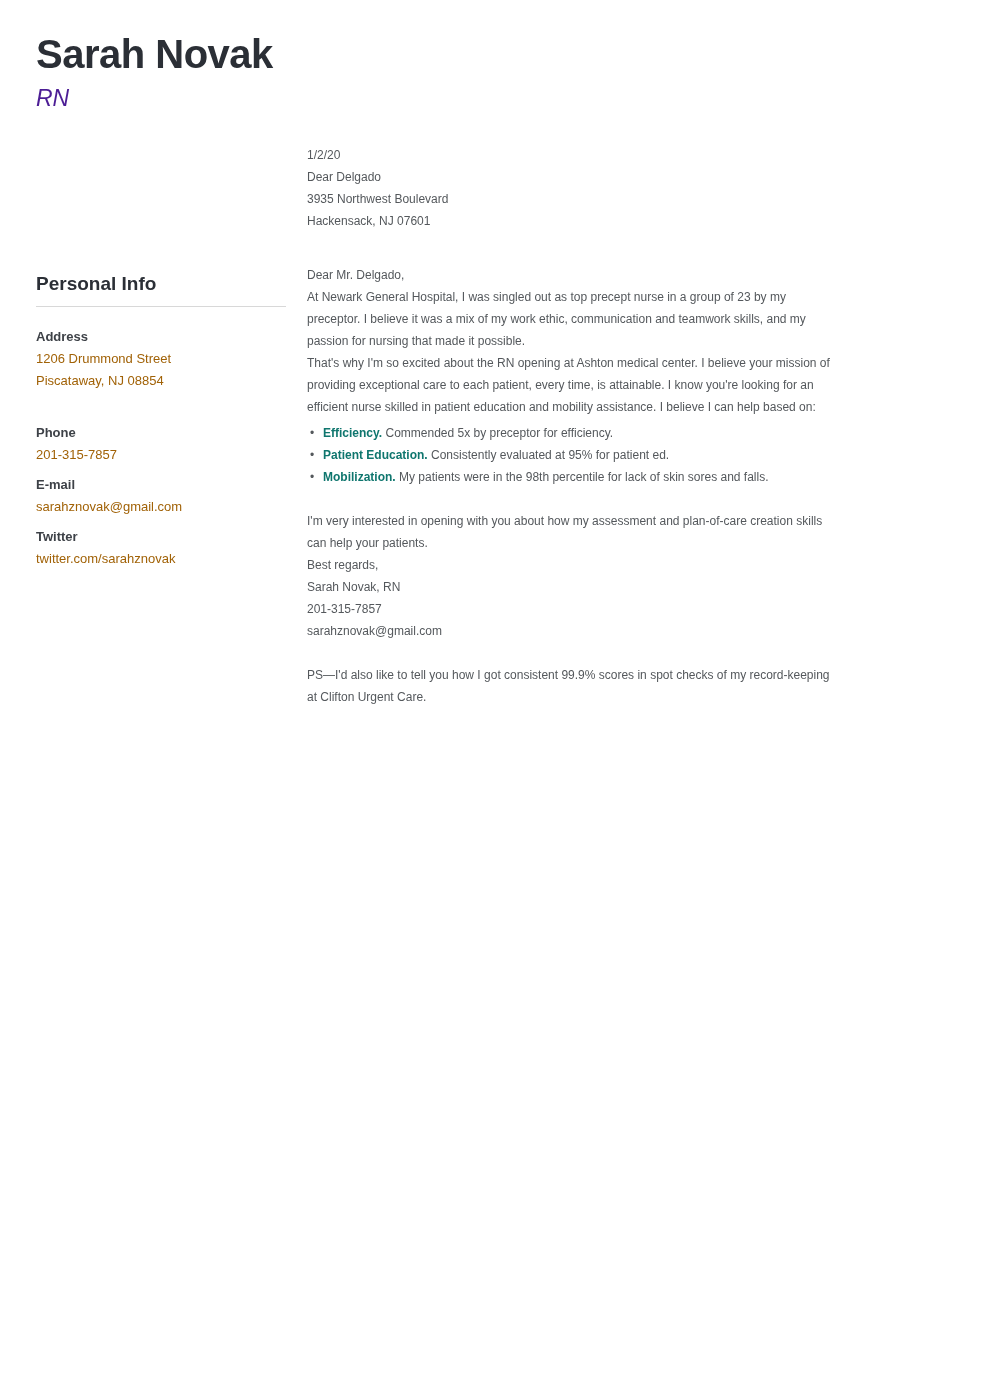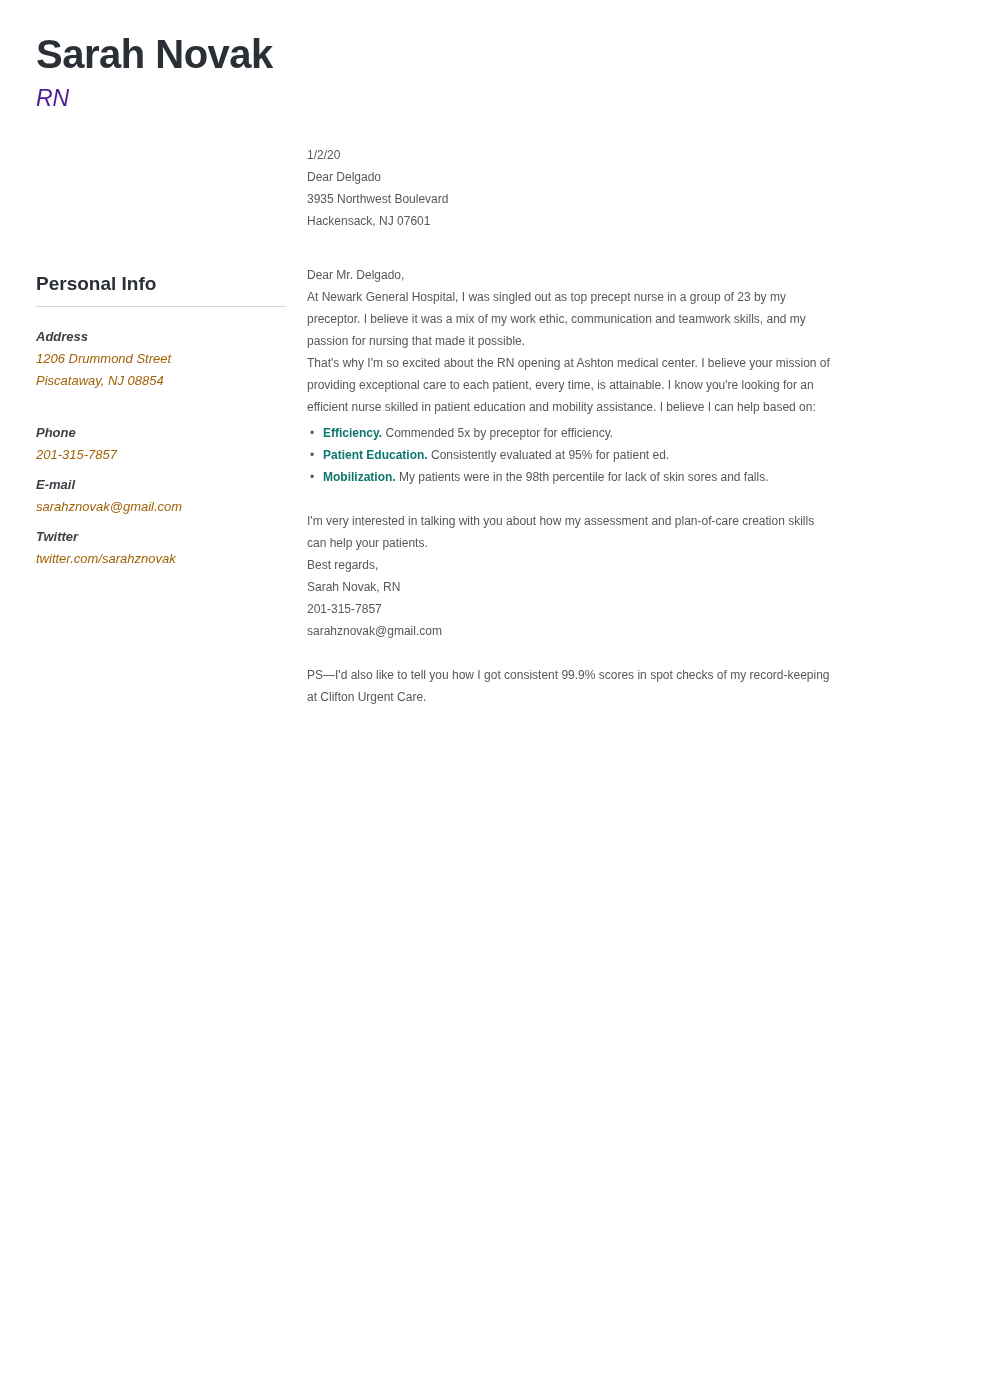--- a/index.html
+++ b/index.html
@@ -52,21 +52,21 @@
   
   .sidebar-heading {
     margin: 0 0 0 0;
     padding-bottom: 11px;
     font-size: 19px;
     font-weight: 700;
     color: #2b2f36;
     border-bottom: 1px solid #d8d8d8;
   }
   .sidebar-sections { margin-top: 19px; }
-  .side-section { margin-bottom: 8px; font-style: italic; }
+  .side-section { margin-bottom: 8px; }
   .side-section.extra-gap { margin-bottom: 30px; }
   .side-label {
     font-size: 13px;
     font-weight: 700;
     color: #3d4147;
     line-height: 22px;
   }
   .side-value {
     font-size: 13px;
     color: #a16207;
@@ -161,21 +161,21 @@
         <li class="bullet-item">
           <span class="bullet-glyph">•</span>
           <span><span class="bullet-term">Patient Education. </span><span>Consistently evaluated at 95% for patient ed.</span></span>
         </li>
         <li class="bullet-item">
           <span class="bullet-glyph">•</span>
           <span><span class="bullet-term">Mobilization. </span><span>My patients were in the 98th percentile for lack of skin sores and falls.</span></span>
         </li>
       </ul>
 
-      <p class="para">I'm very interested in talking with you about how my assessment and plan-of-care creation skills can help your patients.</p>
+      <p class="para">I'm very interested in opening with you about how my assessment and plan-of-care creation skills can help your patients.</p>
 
       <p class="closing">Best regards,</p>
 
       <div class="signature">
         <p>Sarah Novak, RN</p>
         <p>201-315-7857</p>
         <p>sarahznovak@gmail.com</p>
       </div>
 
       <p class="para">PS—I'd also like to tell you how I got consistent 99.9% scores in spot checks of my record-keeping at Clifton Urgent Care.</p>

